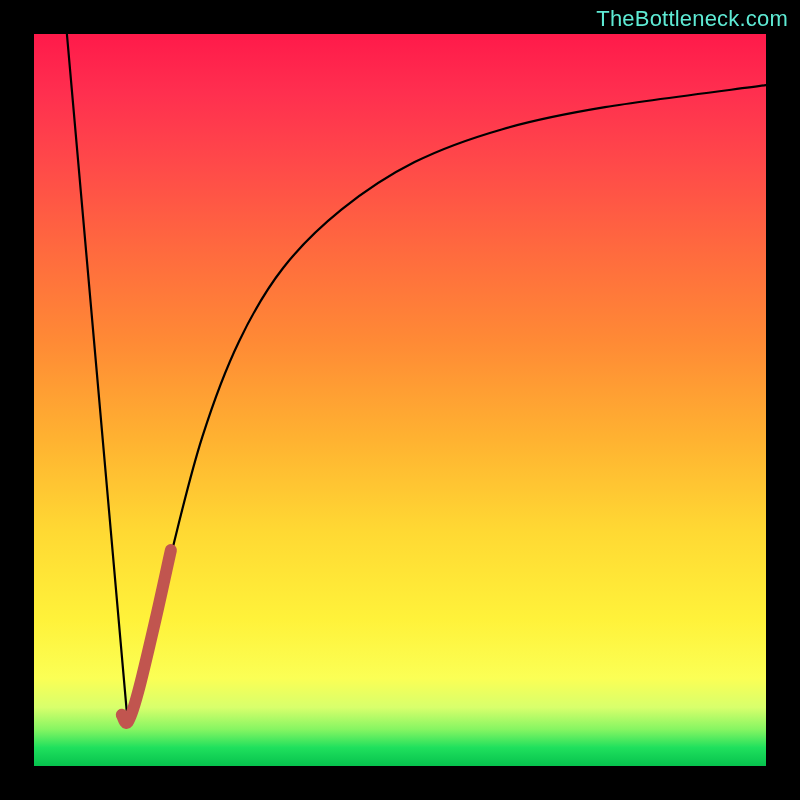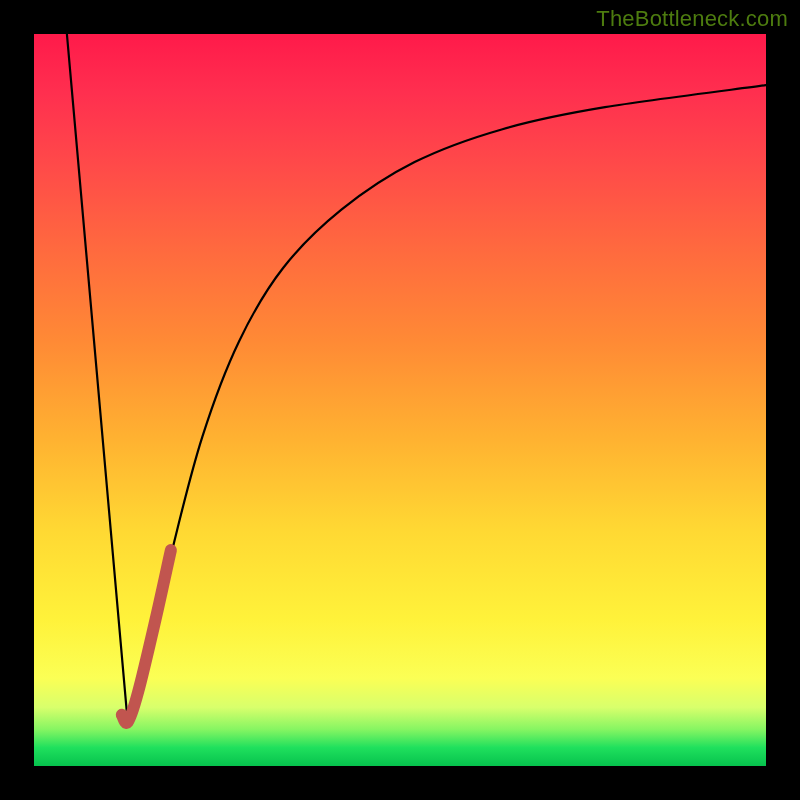--- a/index.html
+++ b/index.html
@@ -12,21 +12,21 @@
   }
   .wrap {
     position: relative;
     width: 800px;
     height: 800px;
   }
   .watermark {
     position: absolute;
     top: 6px;
     right: 12px;
-    color: #4d7c0f;
+    color: #5eead4;
     font-size: 22px;
     font-weight: 500;
     letter-spacing: 0.2px;
     z-index: 4;
     margin-left: 39px;
   }
   .plot {
     position: absolute;
     left: 34px;
     top: 34px;

